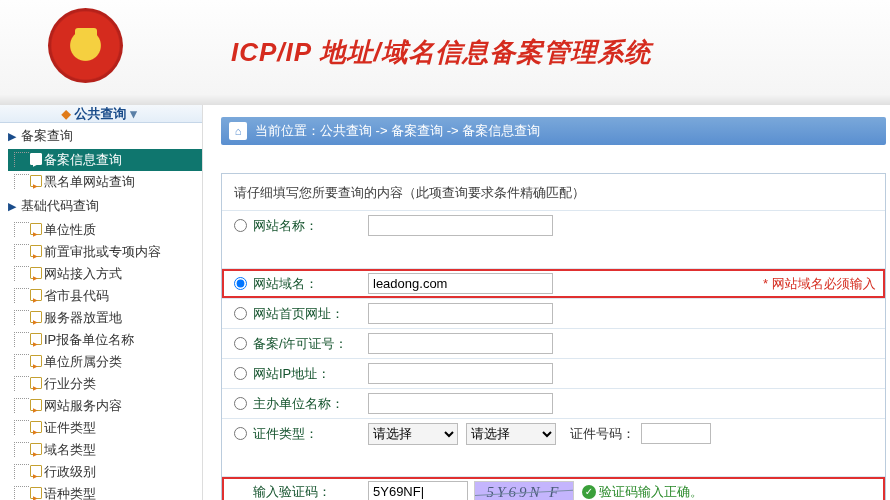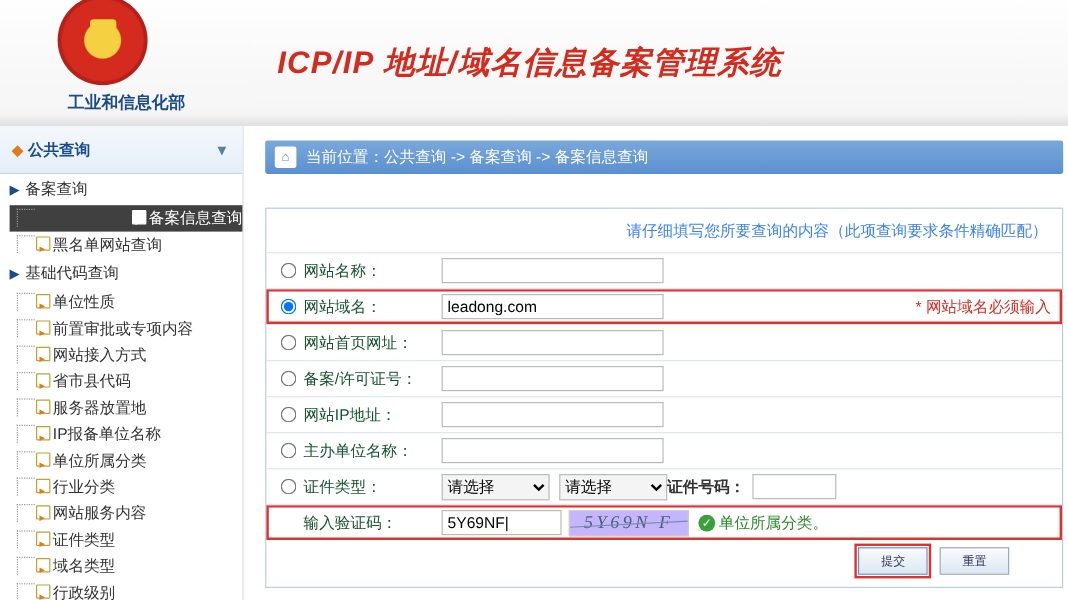--- a/index.html
+++ b/index.html
@@ -8,69 +8,68 @@
     .header { height: 105px; display: flex; align-items: center; padding-left: 48px; background: linear-gradient(#fefefe, #f5f5f5 90%, #e0e0e0); }
     .emblem { width: 75px; height: 75px; border-radius: 50%; background: radial-gradient(circle at 50% 50%, #f5d040 28%, #d52b1e 30%, #d52b1e 63%, #b5211a 66%); position: relative; margin-top: -14px; }
     .emblem::after { content: ""; position: absolute; top: 20px; left: 27px; width: 22px; height: 22px; background: #f5d040; border-radius: 3px; }
     .ministry { width: 115px; text-align: center; }
     .ministry-name { color: #1a4c8a; font-weight: bold; font-size: 14px; margin-top: 6px; }
     .system-title { color: #d52b1e; font-weight: bold; font-style: italic; font-size: 26px; margin-left: 68px; letter-spacing: 1px; }
 
     .body-wrap { display: flex; }
     .sidebar { width: 203px; background: #fff; border-right: 1px solid #ddd; }
 
-    .nav-header { background: linear-gradient(#f4f8fc, #e4eef8); border-bottom: 1px solid #c5d6e8; height: 40px; line-height: 30px; padding-left: 10px; color: #1a4c8a; font-weight: bold; display: flex; align-items: center; justify-content: space-between; padding-right: 10px; }
+    .nav-header { background: linear-gradient(#f4f8fc, #e4eef8); border-bottom: 1px solid #c5d6e8; height: 18px; line-height: 30px; padding-left: 10px; color: #1a4c8a; font-weight: bold; display: flex; align-items: center; justify-content: center; padding-right: 10px; }
     .nav-header .bullet { color: #e07b1a; margin-right: 4px; font-size: 12px; }
     .chev { width: 14px; height: 14px; display: inline-flex; align-items: center; justify-content: center; color: #5a7fa6; }
 
     .nav-group { padding-left: 8px; }
     .nav-group-title { height: 26px; line-height: 26px; color: #333; font-size: 13px; }
     .nav-group-title .arrow { color: #1a4c8a; margin-right: 1px; font-size: 11px; }
     .nav-item { height: 22px; line-height: 22px; padding-left: 22px; color: #333; font-size: 13px; position: relative; cursor: pointer; }
     .nav-item::before { content: ""; position: absolute; left: 6px; top: 3px; width: 14px; height: 14px; border-top: 1px dotted #999; border-left: 1px dotted #999; }
     .nav-item .doc-icon { display: inline-block; width: 12px; height: 12px; background: #fff; border: 1px solid #c5a030; border-radius: 1px; margin-right: 2px; vertical-align: -1px; position: relative; }
     .nav-item .doc-icon::after { content: "▶"; font-size: 6px; color: #e07b1a; position: absolute; left: 2px; top: -1px; }
-    .nav-item.selected { background: #404040; color: #fff; text-align: right; }
+    .nav-item.selected { background: #0f766e; color: #fff; }
     .nav-item.selected .doc-icon { border-color: #fff; }
     .nav-item.selected .doc-icon::after { color: #fff; }
 
     .content { flex: 1; padding: 12px 4px 0 18px; }
     .breadcrumb-bar { background: linear-gradient(#7aa8da, #5a8fd0); height: 28px; line-height: 28px; color: #fff; padding-left: 8px; font-size: 13px; display: flex; align-items: center; border-radius: 2px; }
     .home-icon { width: 18px; height: 18px; background: #fff; border-radius: 2px; margin-right: 8px; display: inline-flex; align-items: center; justify-content: center; color: #5a8fd0; font-size: 11px; }
 
     .form-panel { border: 1px solid #bcd; margin-top: 28px; background: #fff; }
-    .form-hint { color: #3b82f6; padding: 10px 12px 8px; font-size: 13px; text-align: right; }
+    .form-hint { color: #404040; padding: 10px 12px 8px; font-size: 13px; }
     .form-row { display: flex; align-items: center; height: 30px; border-top: 1px solid #dde7f0; padding-left: 12px; }
     .form-radio { width: 13px; height: 13px; margin-right: 6px; }
     .form-label { width: 115px; color: #14532d; }
     .form-input { border: 1px solid #bbb; height: 21px; padding: 0 4px; font-size: 13px; }
     .w-med { width: 185px; }
     .w-sm { width: 90px; }
     .select { border: 1px solid #bbb; height: 22px; background: #f4f4f4; font-size: 13px; }
-    .cert-label { margin: 0 6px 0 0; font-weight: bold; }
+    .cert-label { margin: 0 6px 0 14px; }
     .req-note { color: #d52b1e; margin-left: 210px; font-size: 13px; }
 
     .captcha-img { width: 100px; height: 22px; background: #c4b5fd; border: 1px solid #ccc; margin-left: 6px; font-family: serif; font-style: italic; font-size: 15px; letter-spacing: 3px; text-align: center; line-height: 20px; color: #4a5c7a; position: relative; overflow: hidden; }
     .captcha-img::before { content: ""; position: absolute; left: -5px; top: 10px; width: 120px; height: 1px; background: #7a8ca8; transform: rotate(-3deg); }
     .ok-badge { color: #2a8a2a; margin-left: 8px; display: inline-flex; align-items: center; }
     .ok-badge .tick { width: 14px; height: 14px; border-radius: 50%; background: #3aa03a; color: #fff; font-size: 10px; display: inline-flex; align-items: center; justify-content: center; margin-right: 3px; }
 
     .btn-row { text-align: right; padding: 6px 44px 10px; }
     .btn { border: 1px solid #9ab; background: linear-gradient(#f9fbfd, #dce7f2); height: 23px; width: 58px; color: #335; cursor: pointer; font-size: 10px; margin-left: 6px; }
     .btn.primary { border: 1px solid #6a93c4; }
-    .hl-red-row { box-shadow: inset 0 0 0 2px #e03030; }
+    .hl-red-row { box-shadow: inset 0 0 0 2px #e03030; margin-top: 28px; }
     .hl-btn { outline: 2px solid #e03030; outline-offset: 1px; }
   </style>
 </head>
 <body>
 
 <div class="header">
   <div class="ministry">
     <div class="emblem"></div>
-    <div class="ministry-name">工业和信息化部</div>
   </div>
   <div class="system-title">ICP/IP 地址/域名信息备案管理系统</div>
 </div>
 
 <div class="body-wrap">
   <div class="sidebar">
     <div class="nav-header">
       <span><span class="bullet">◆</span><span>公共查询</span></span>
       <span class="chev">▾</span>
     </div>
@@ -150,21 +149,21 @@
         <input class="form-input" style="width: 70px;">
       </div>
 
       <div class="form-row hl-red-row">
         <span style="width:19px"></span>
         <span class="form-label">输入验证码：</span>
         <input class="form-input" style="width: 100px;" value="5Y69NF|">
         <span class="captcha-img">5Y69N F</span>
         <span class="ok-badge">
           <span class="tick">✓</span>
-          <span>单位所属分类。</span>
+          <span>验证码输入正确。</span>
         </span>
       </div>
 
       <div class="btn-row">
         <button class="btn primary hl-btn">提交</button>
         <button class="btn">重置</button>
       </div>
     </div>
   </div>
 </div>

